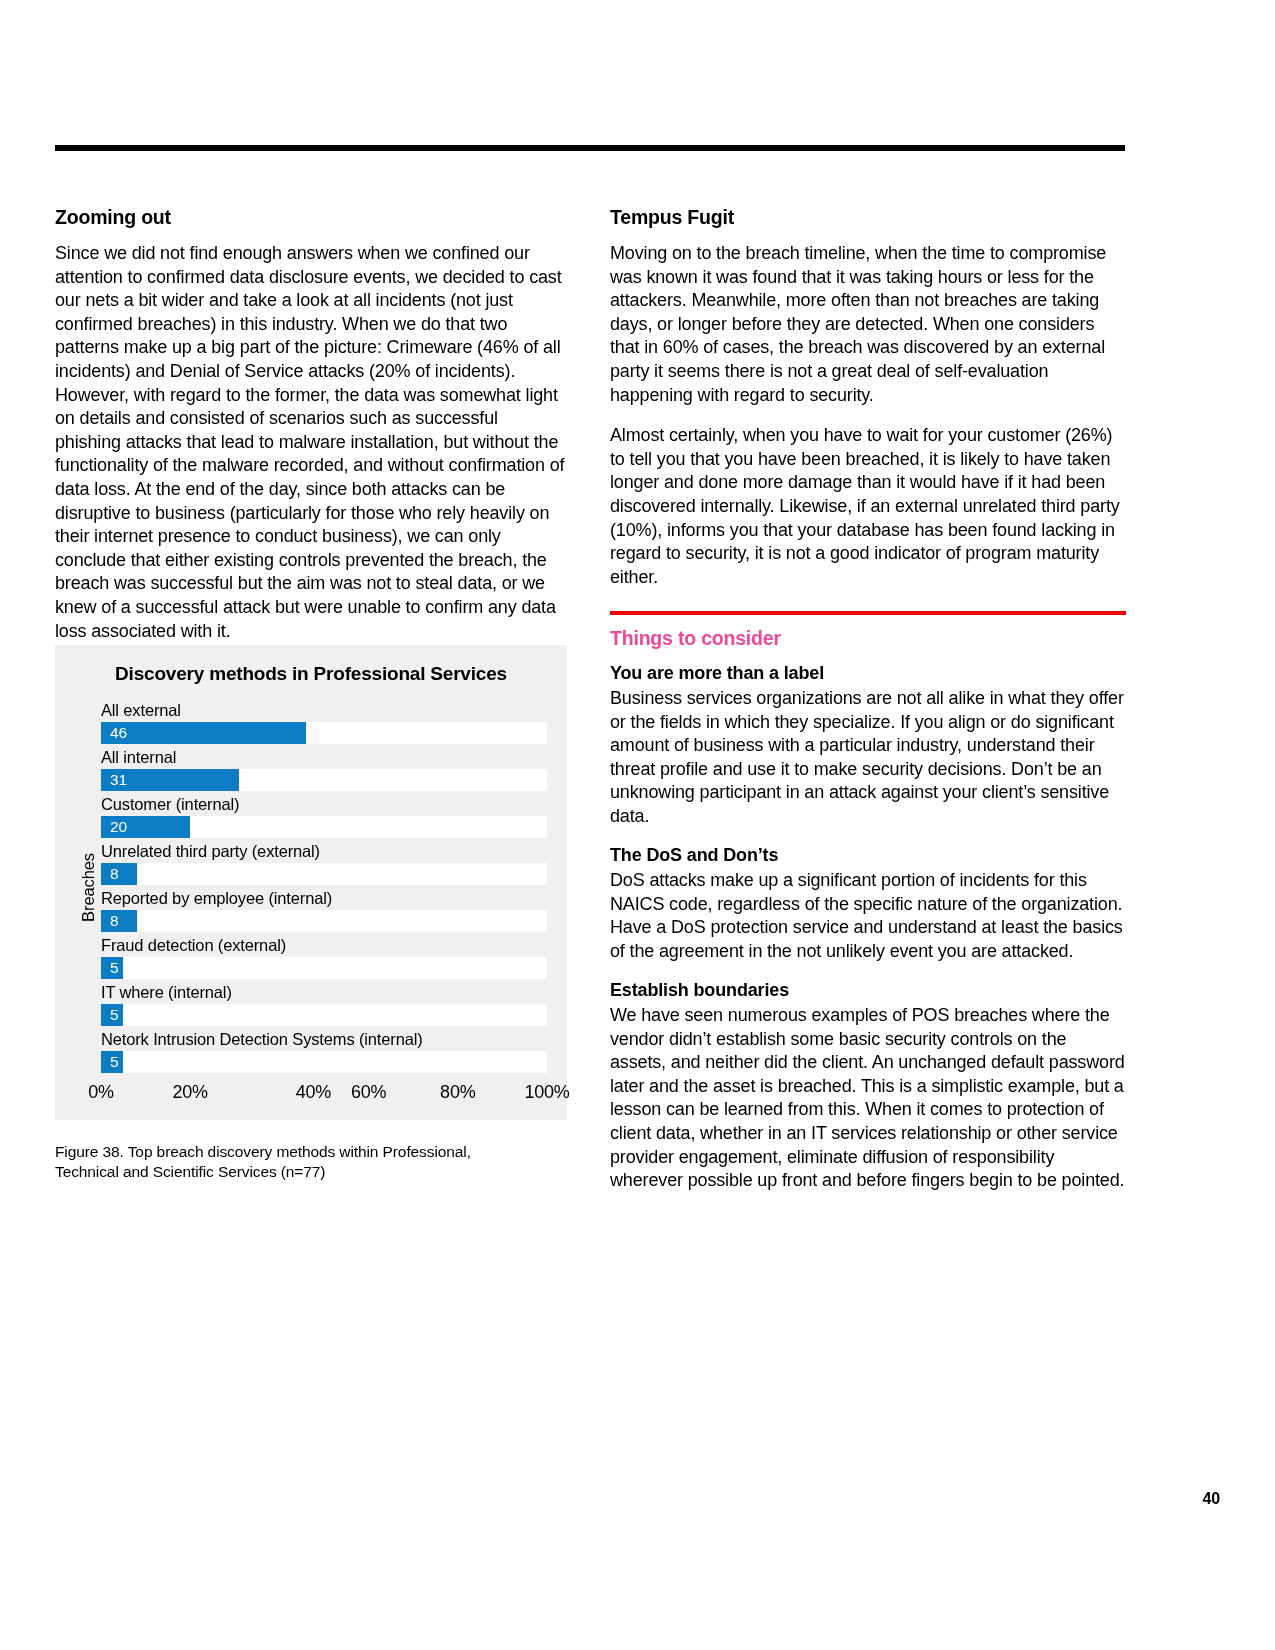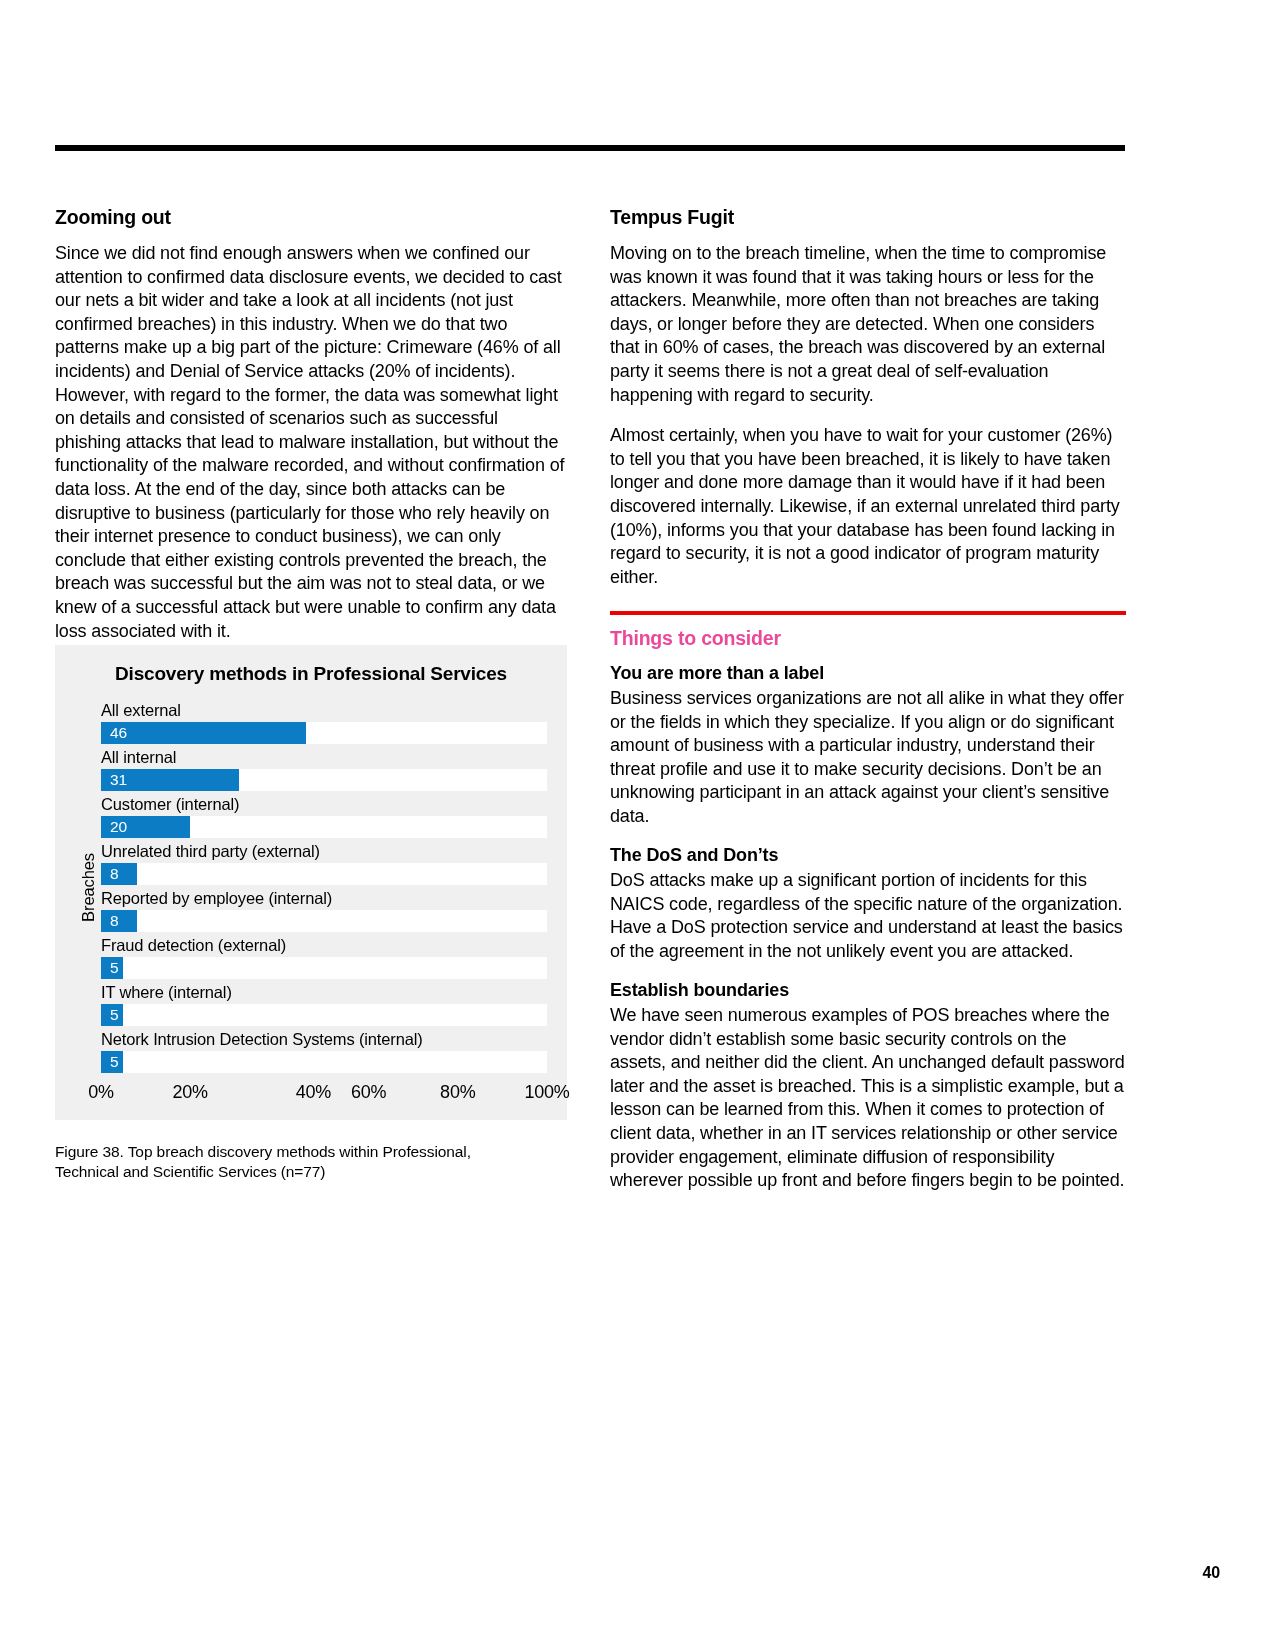--- a/index.html
+++ b/index.html
@@ -204,21 +204,21 @@
     line-height: 20px;
     letter-spacing: -0.1px;
     margin-top: 22px;
     width: 470px;
   }
 
   
   .page-number {
     position: absolute;
     right: 55px;
-    top: 1564px;
+    top: 1490px;
     font-size: 16px;
     font-weight: 700;
     letter-spacing: -0.1px;
     margin-left: 20px;
   }
 </style>
 </head>
 <body>
 
 <div class="page">

